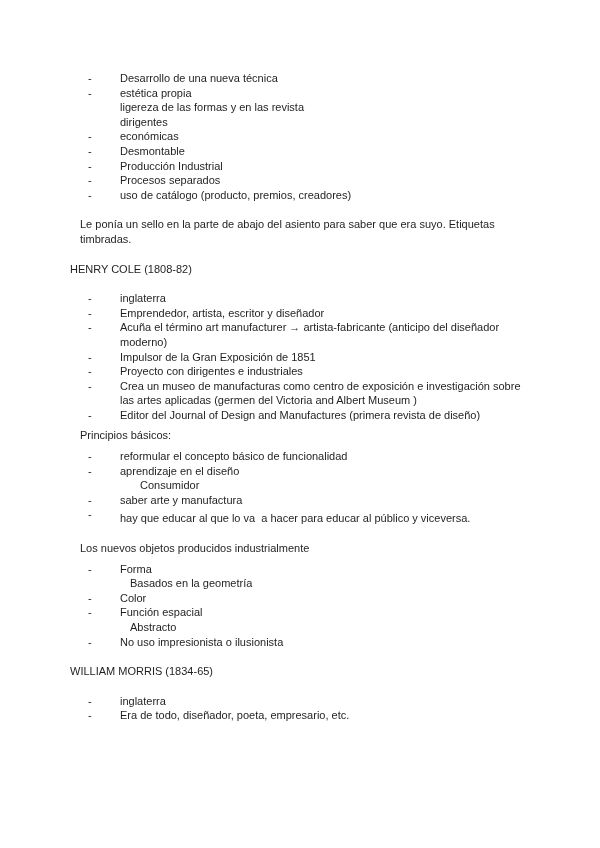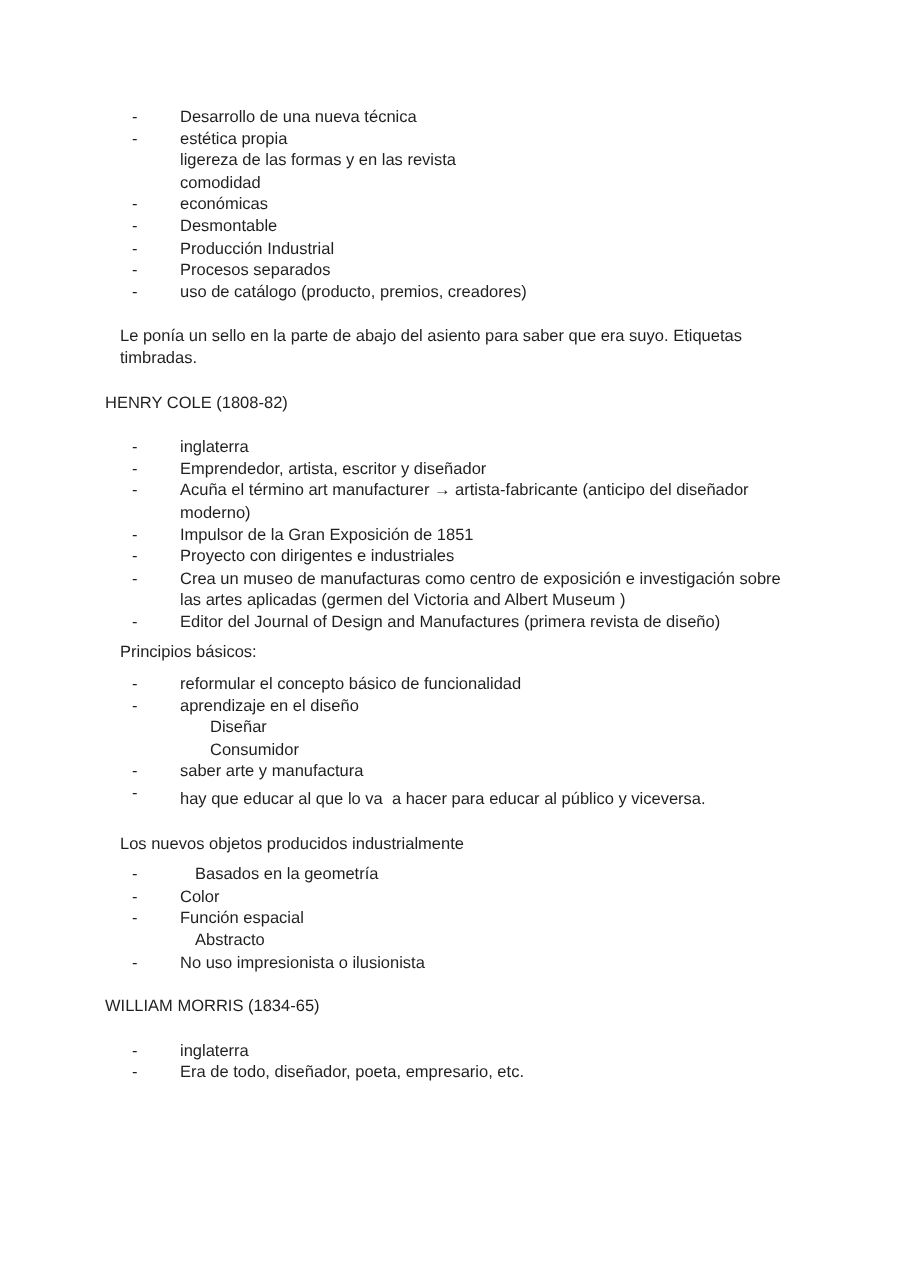--- a/index.html
+++ b/index.html
@@ -39,21 +39,21 @@
       <span class="dash">-</span>
       <div class="itext">
           <div class="txt">Desarrollo de una nueva técnica</div>
         </div>
     </div>
     <div class="row">
       <span class="dash">-</span>
       <div class="itext">
         <div class="txt">estética propia</div>
         <div class="txt">ligereza de las formas y en las revista</div>
-        <div class="txt">comodidad</div>
+        <div class="txt">dirigentes</div>
       </div>
     </div>
     <div class="row">
       <span class="dash">-</span>
       <div class="itext">
           <div class="txt">económicas</div>
         </div>
     </div>
     <div class="row">
       <span class="dash">-</span>
@@ -142,21 +142,20 @@
     <div class="row">
       <span class="dash">-</span>
       <div class="itext">
           <div class="txt">reformular el concepto básico de funcionalidad</div>
         </div>
     </div>
     <div class="row">
       <span class="dash">-</span>
       <div class="itext">
         <div class="txt">aprendizaje en el diseño</div>
-        <div class="txt sub2">Diseñar</div>
         <div class="txt sub2">Consumidor</div>
       </div>
     </div>
     <div class="row">
       <span class="dash">-</span>
       <div class="itext">
           <div class="txt">saber arte y manufactura</div>
         </div>
     </div>
     <div class="row">
@@ -168,20 +167,21 @@
   </div>
 
   <div class="block tight">
     <div class="txt">Los nuevos objetos producidos industrialmente</div>
   </div>
 
   <div class="block">
     <div class="row">
       <span class="dash">-</span>
       <div class="itext">
+        <div class="txt">Forma</div>
         <div class="txt sub1">Basados en la geometría</div>
       </div>
     </div>
     <div class="row">
       <span class="dash">-</span>
       <div class="itext">
           <div class="txt">Color</div>
         </div>
     </div>
     <div class="row">

